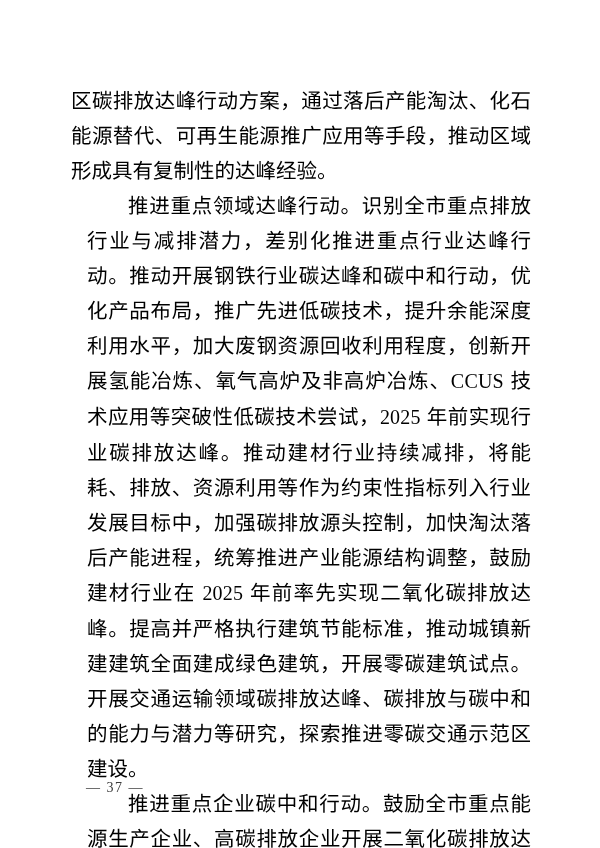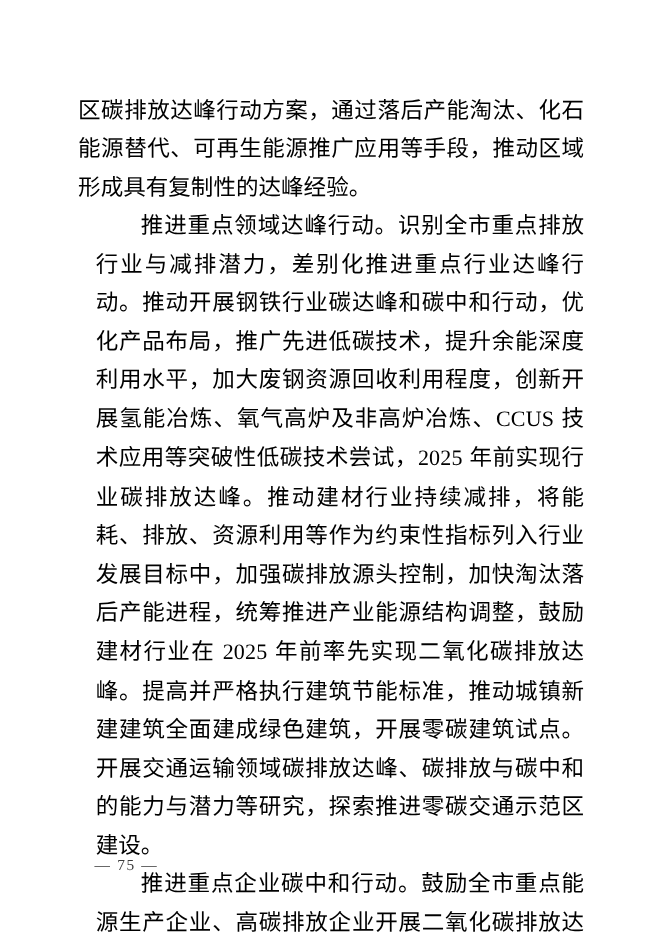--- a/index.html
+++ b/index.html
@@ -72,15 +72,15 @@
   <div class="text-column">
 
     <p class="para"><span>区碳排放达峰行动方案，通过落后产能淘汰、化石能源替代、可再生能源推广应用等手段，推动区域形成具有复制性的达峰经验。</span></p>
 
     <p class="para indent"><span>推进重点领域达峰行动。识别全市重点排放行业与减排潜力，差别化推进重点行业达峰行动。推动开展钢铁行业碳达峰和碳中和行动，优化产品布局，推广先进低碳技术，提升余能深度利用水平，加大废钢资源回收利用程度，创新开展氢能冶炼、氧气高炉及非高炉冶炼、</span><span class="lat">CCUS</span><span> 技术应用等突破性低碳技术尝试，</span><span class="lat">2025</span><span> 年前实现行业碳排放达峰。推动建材行业持续减排，将能耗、排放、资源利用等作为约束性指标列入行业发展目标中，加强碳排放源头控制，加快淘汰落后产能进程，统筹推进产业能源结构调整，鼓励建材行业在 </span><span class="lat">2025</span><span> 年前率先实现二氧化碳排放达峰。提高并严格执行建筑节能标准，推动城镇新建建筑全面建成绿色建筑，开展零碳建筑试点。开展交通运输领域碳排放达峰、碳排放与碳中和的能力与潜力等研究，探索推进零碳交通示范区建设。</span></p>
 
     <p class="para indent"><span>推进重点企业碳中和行动。鼓励全市重点能源生产企业、高碳排放企业开展二氧化碳排放达峰行动，指导企业制定达峰行动计划，鼓励大型国有企业率先实现达峰。鼓励行业龙头企业积极开展碳中和行动，明确碳中和目标及路径，引导产业链上下游协同实现碳中和目标。</span></p>
 
   </div>
 
-  <div class="footer">— 75 —</div>
+  <div class="footer">— 37 —</div>
 
 </div>
 
 </body></html>

